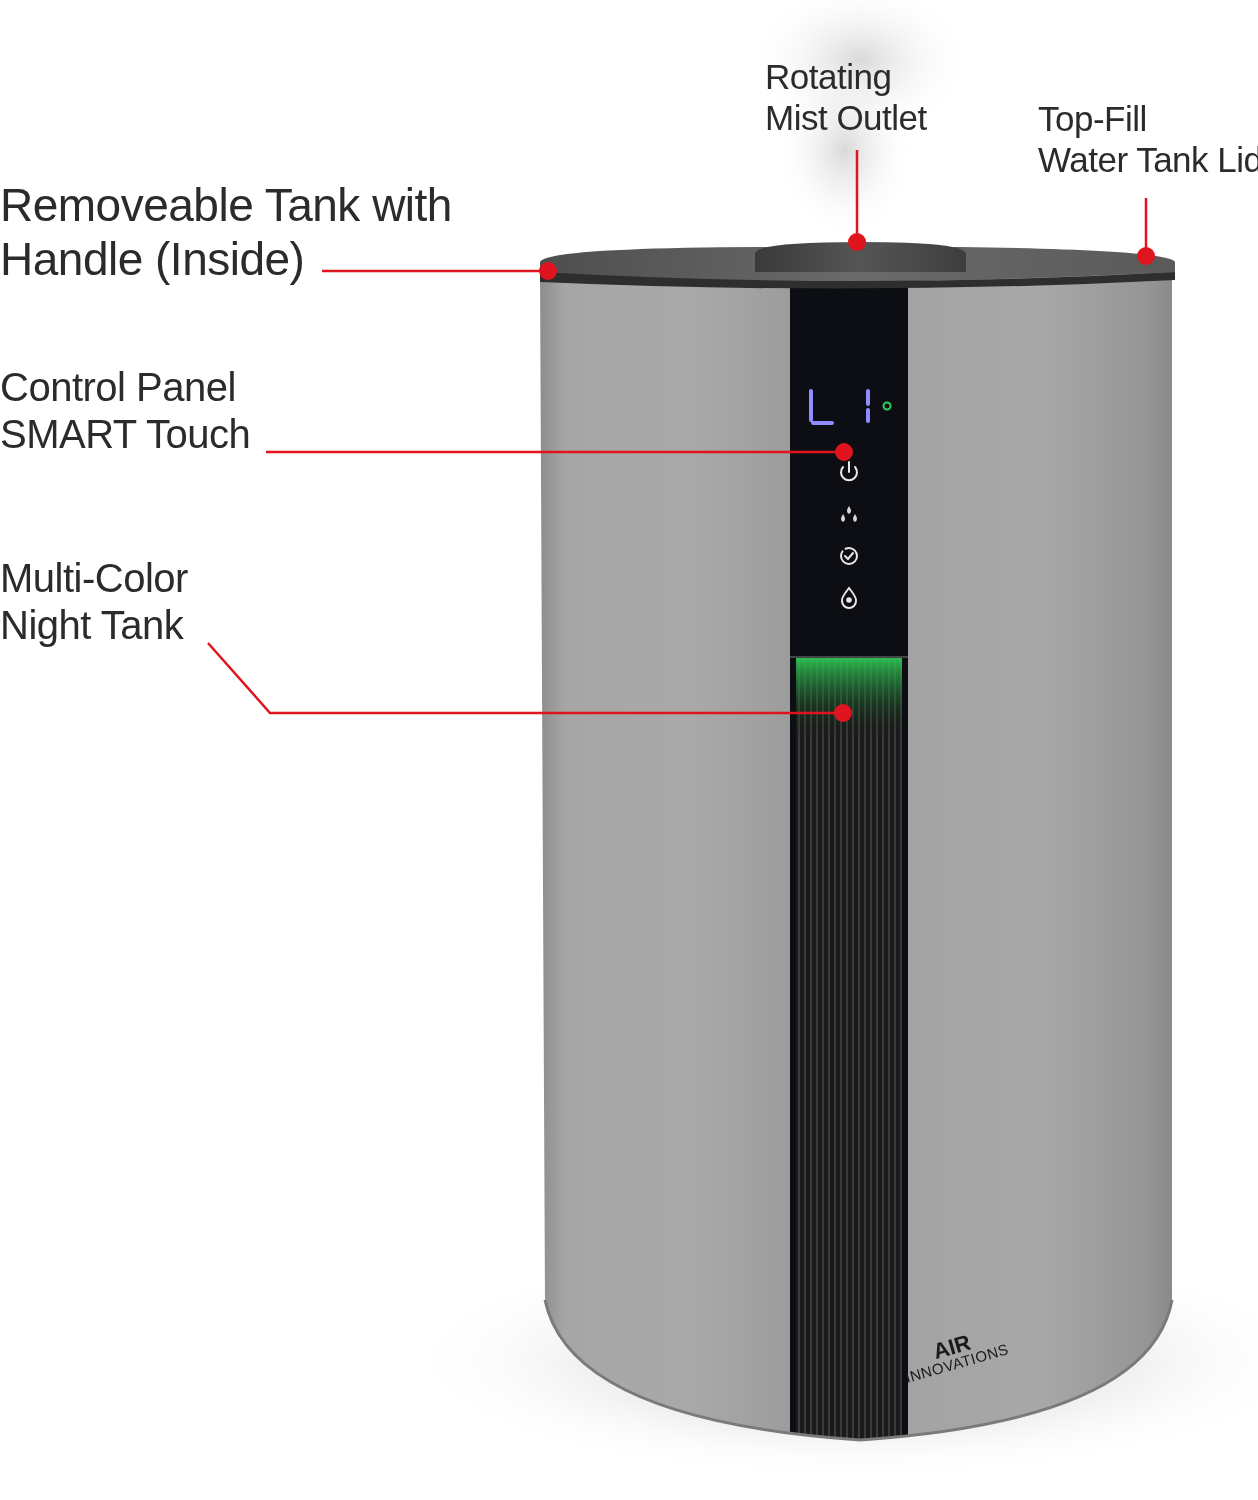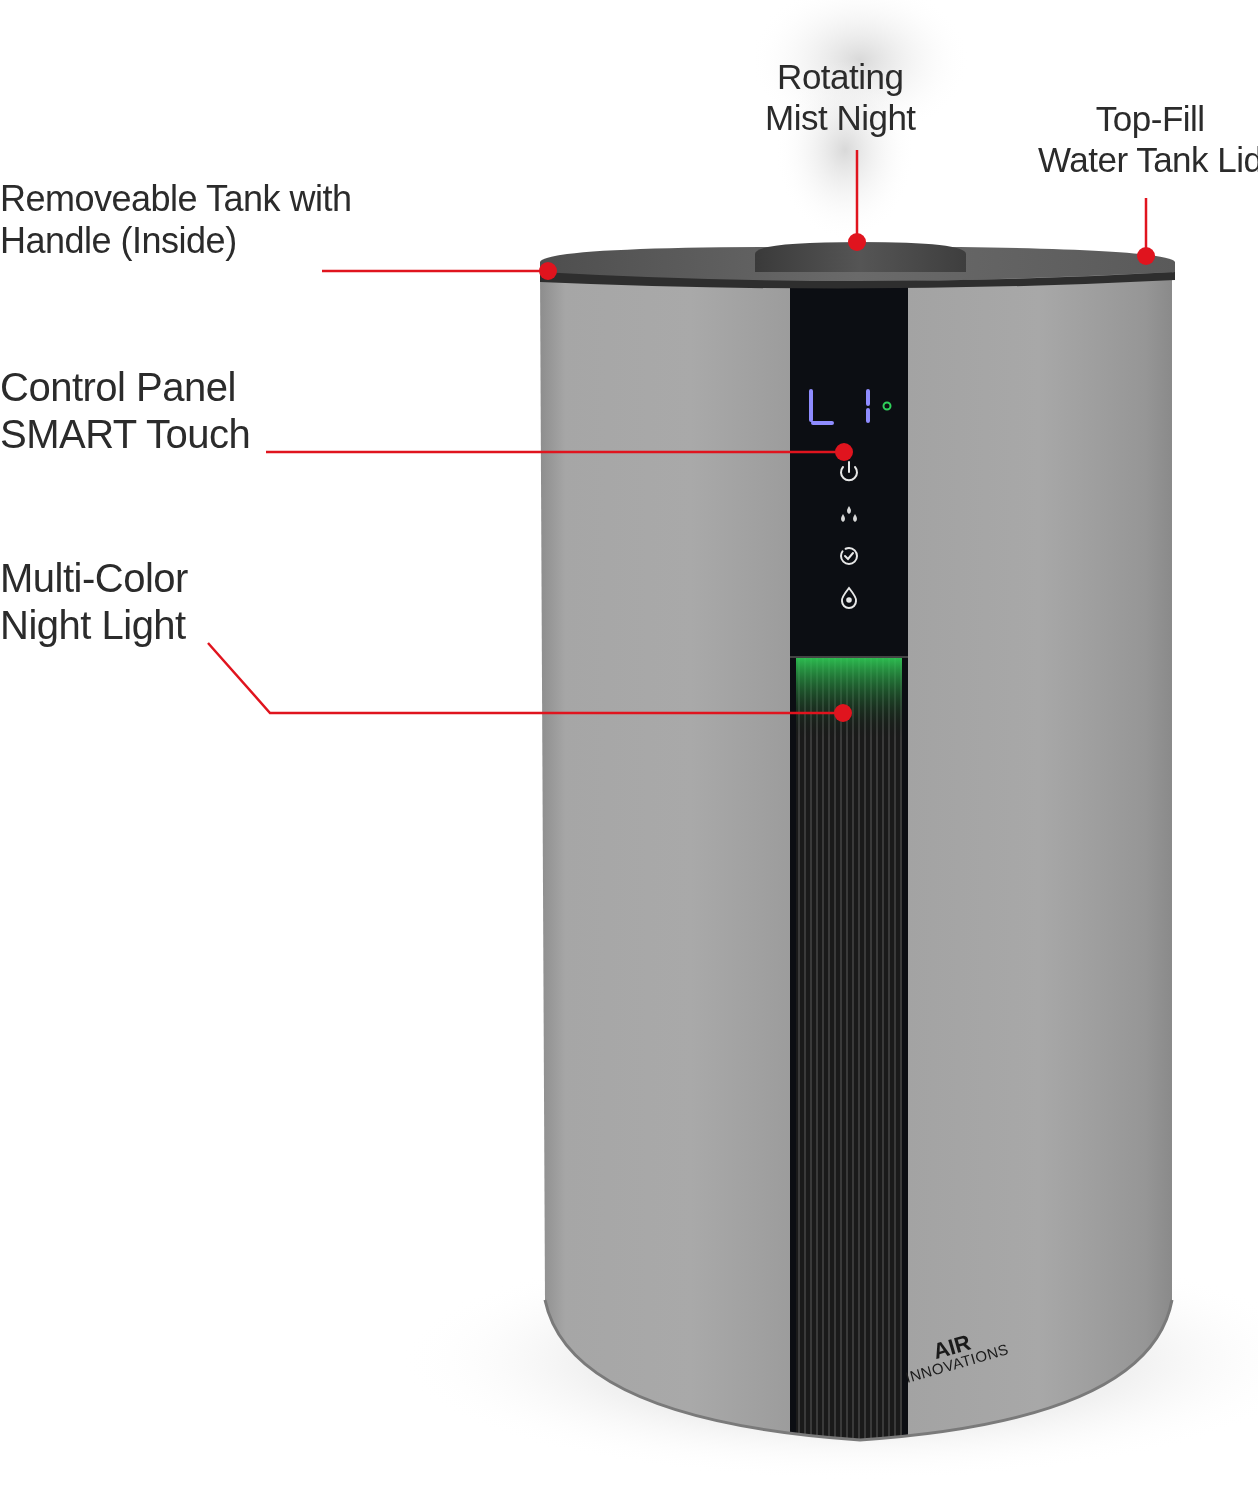--- a/index.html
+++ b/index.html
@@ -1,21 +1,21 @@
 <!DOCTYPE html>
 <html><head>
 <meta charset="utf-8">
 <style>
   html,body{margin:0;padding:0;background:#ffffff;}
   body{width:1258px;height:1500px;position:relative;overflow:hidden;font-family:"Liberation Sans","DejaVu Sans",sans-serif;}
   .label{position:absolute;color:#2b2b2b;font-weight:300;white-space:nowrap;line-height:1.18;letter-spacing:-0.5px;}
   .label .ln{display:block;}
-  .big{font-size:36px;}
+  .big{font-size:46px;}
   .mid{font-size:40px;}
-  .small{font-size:35px;text-align:center;}
+  .small{font-size:35px;text-align:left;}
   .stage{position:absolute;left:0;top:0;width:1258px;height:1500px;}
   .logo{position:absolute;left:908px;top:1352px;transform:rotate(-16deg);transform-origin:left bottom;color:#1a1a1a;font-family:"Liberation Sans",sans-serif;}
   .logo .air{display:block;font-size:22px;font-weight:bold;margin-left:34px;letter-spacing:0px;line-height:18px;}
   .logo .inn{display:block;font-size:15px;letter-spacing:0.5px;line-height:16px;}
 </style>
 </head>
 <body>
 
 <div class="stage">
 <svg width="1258" height="1500" viewBox="0 0 1258 1500" xmlns="http://www.w3.org/2000/svg">
@@ -129,30 +129,30 @@
 </svg>
 </div>
 
 <div class="logo">
   <span class="air">AIR</span>
   <span class="inn">INNOVATIONS</span>
 </div>
 
 <div class="label small" style="left:765px;top:56px;">
   <span class="ln">Rotating</span>
-  <span class="ln">Mist Night</span>
+  <span class="ln">Mist Outlet</span>
 </div>
 <div class="label small" style="left:1038px;top:98px;">
   <span class="ln">Top-Fill</span>
   <span class="ln">Water Tank Lid</span>
 </div>
 <div class="label big" style="left:0px;top:178px;">
   <span class="ln">Removeable Tank with</span>
   <span class="ln">Handle (Inside)</span>
 </div>
 <div class="label mid" style="left:0px;top:364px;">
   <span class="ln">Control Panel</span>
   <span class="ln">SMART Touch</span>
 </div>
 <div class="label mid" style="left:0px;top:555px;">
   <span class="ln">Multi-Color</span>
-  <span class="ln">Night Light</span>
+  <span class="ln">Night Tank</span>
 </div>
 
 </body></html>

